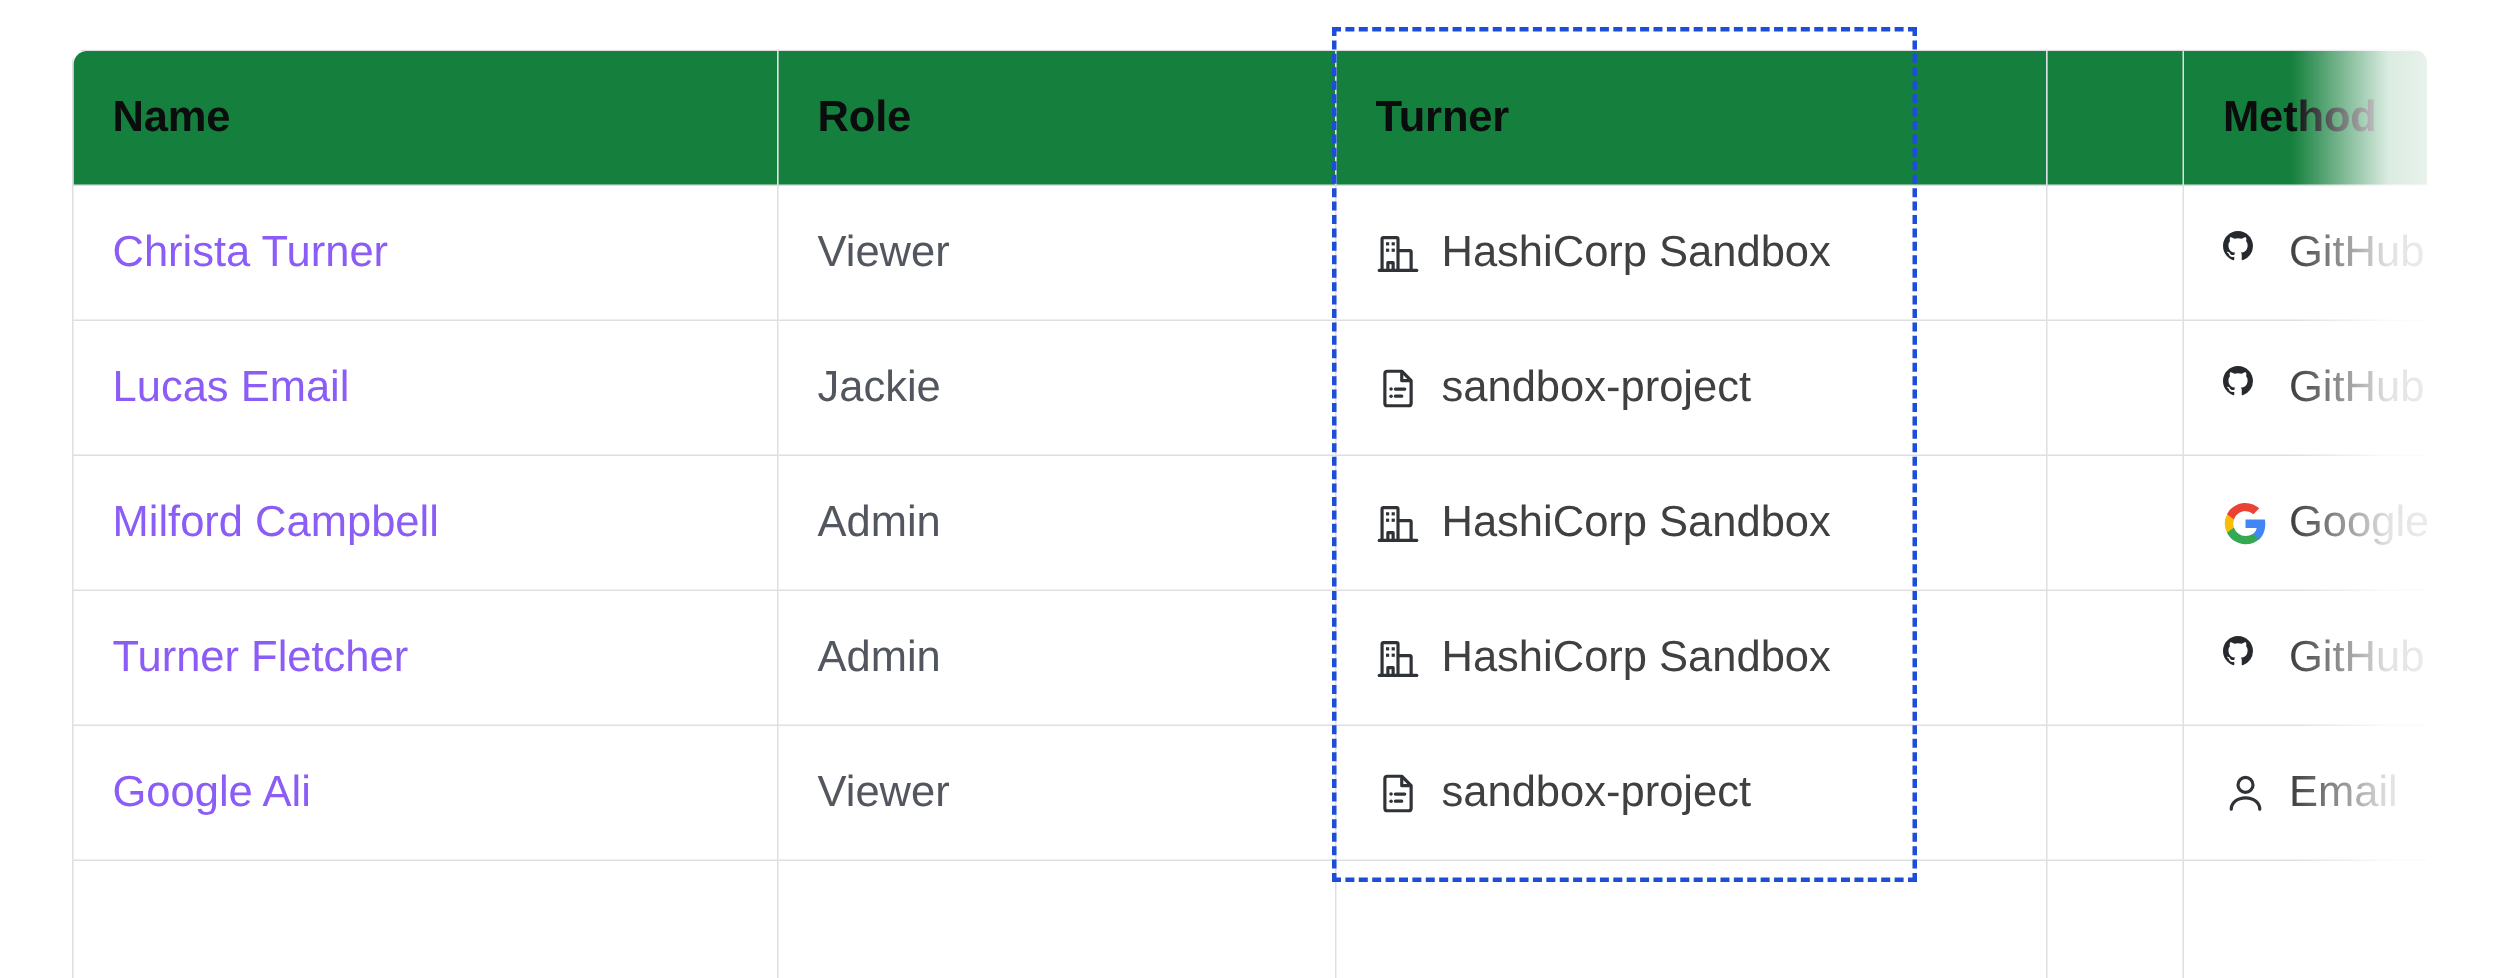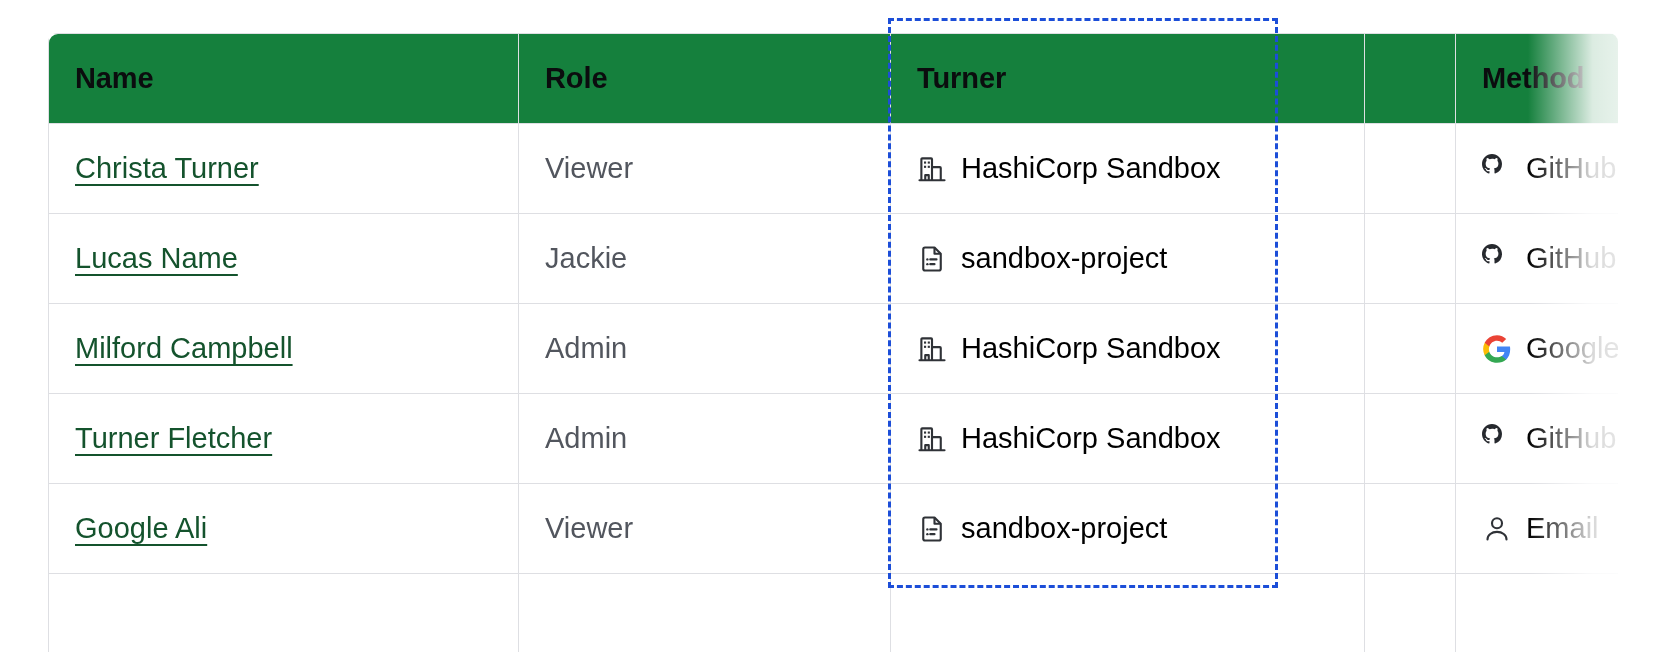--- a/index.html
+++ b/index.html
@@ -68,35 +68,34 @@
   }
   tbody tr td:first-child { border-left: 1px solid #dedfe3; }
 
   .col-name     { width: 470px; }
   .col-role     { width: 372px; margin-left: 30px; }
   .col-scope    { width: 474px; }
   .col-spacer   { width: 91px; }
   .col-method   { width: 163px; }
 
   .name-link {
-    color: #14532d;
+    color: #8b5cf6;
     font-weight: 500;
-    text-decoration: underline;
     text-underline-offset: 6px;
     text-decoration-thickness: 2px;
     cursor: pointer;
     font-size: 29px;
   }
 
   .cellflex {
     display: flex;
     align-items: center;
     gap: 14px;
   }
-  .cellflex .lbl { color: #000000; font-size: 29px; }
+  .cellflex .lbl { color: #404040; font-size: 29px; }
 
   .ic { flex: 0 0 auto; display: block; }
 
   
   .right-fade {
     position: absolute;
     top: 33px;
     left: 1528px;
     width: 144px;
     height: 620px;
@@ -155,21 +154,21 @@
             <td class="col-method">
               <span class="cellflex">
                 <svg class="ic" xmlns="http://www.w3.org/2000/svg" width="30" height="30" viewBox="0 0 24 24">
                   <path fill="#26292e" d="M8 0C3.58 0 0 3.58 0 8c0 3.54 2.29 6.53 5.47 7.59.4.07.55-.17.55-.38 0-.19-.01-.82-.01-1.49-2.01.37-2.53-.49-2.69-.94-.09-.23-.48-.94-.82-1.13-.28-.15-.68-.52-.01-.53.63-.01 1.08.58 1.23.82.72 1.21 1.87.87 2.33.66.07-.52.28-.87.51-1.07-1.78-.2-3.64-.89-3.64-3.95 0-.87.31-1.59.82-2.15-.08-.2-.36-1.02.08-2.12 0 0 .67-.21 2.2.82a7.4 7.4 0 0 1 2-.27c.68 0 1.36.09 2 .27 1.53-1.04 2.2-.82 2.2-.82.44 1.1.16 1.92.08 2.12.51.56.82 1.27.82 2.15 0 3.07-1.87 3.75-3.65 3.95.29.25.54.73.54 1.48 0 1.07-.01 1.93-.01 2.2 0 .21.15.46.55.38A8.01 8.01 0 0 0 16 8c0-4.42-3.58-8-8-8z"></path>
                 </svg>
                 <span class="lbl">GitHub</span>
               </span>
             </td>
           </tr>
           <tr>
-            <td class="col-name"><span class="name-link">Lucas Name</span></td>
+            <td class="col-name"><span class="name-link">Lucas Email</span></td>
             <td class="col-role">Jackie</td>
             <td class="col-scope">
               <span class="cellflex">
                 <svg class="ic" xmlns="http://www.w3.org/2000/svg" width="30" height="30" viewBox="0 0 24 24" fill="none">
                   <path d="M14 2.8H6.4c-.8 0-1.4.6-1.4 1.4v15.6c0 .8.6 1.4 1.4 1.4h11.2c.8 0 1.4-.6 1.4-1.4V7.8L14 2.8z" stroke="#2f3237" stroke-width="1.7" stroke-linejoin="round"></path>
                   <path d="M14 2.8v5h5" stroke="#2f3237" stroke-width="1.7" stroke-linejoin="round"></path>
                   <circle cx="8.3" cy="12.3" r="0.95" fill="#2f3237"></circle>
                   <circle cx="8.3" cy="16.1" r="0.95" fill="#2f3237"></circle>
                   <path d="M10.6 12.3h5M10.6 16.1h3.4" stroke="#2f3237" stroke-width="1.7" stroke-linecap="round"></path>
                 </svg>

